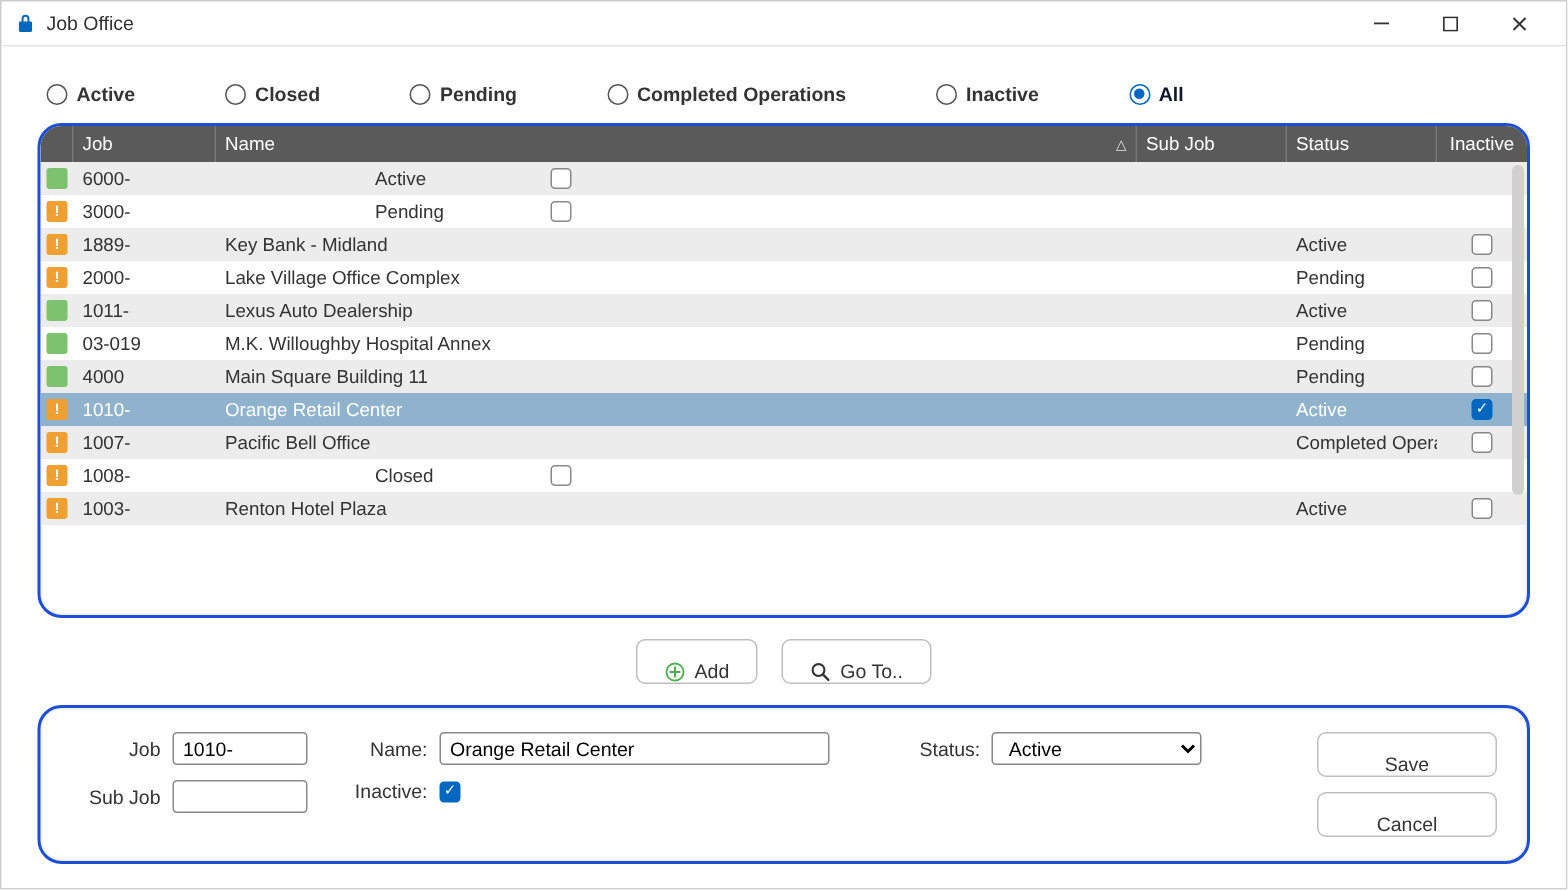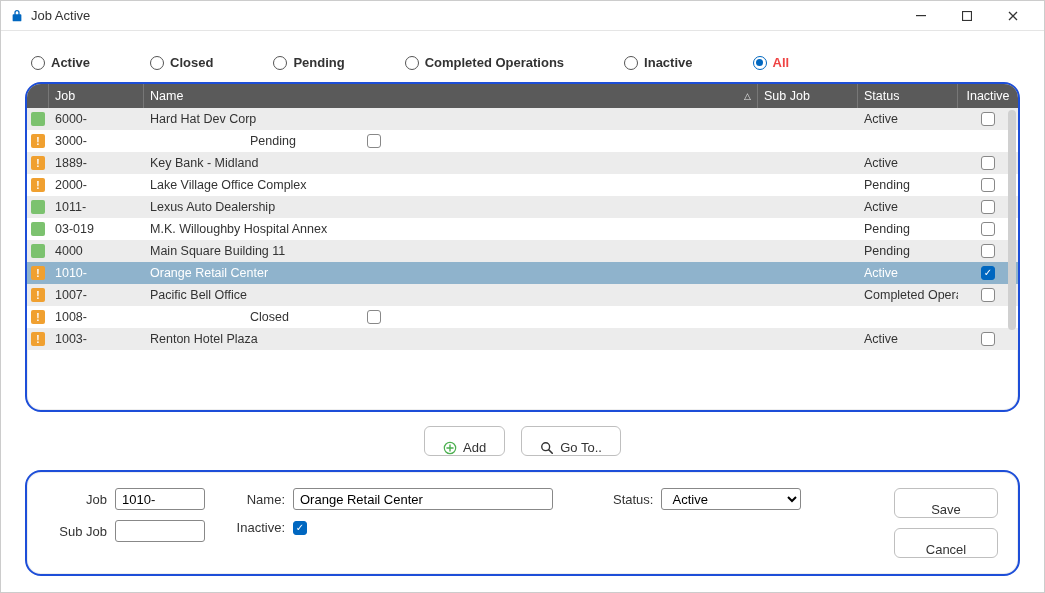--- a/index.html
+++ b/index.html
@@ -9,21 +9,21 @@
   .titlebar .app-icon { width: 16px; height: 16px; margin-right: 6px; display:flex; align-items:center; justify-content:center; }
   .titlebar .title { flex: 1; font-size: 13px; color: #333; }
   .titlebar .win-controls { display: flex; gap: 0; }
   .titlebar .win-btn { width: 46px; height: 30px; display: flex; align-items: center; justify-content: center; cursor: default; }
   .content { flex: 1; padding: 24px 24px 16px 24px; display: flex; flex-direction: column; }
   .filter-row { display: flex; align-items: center; gap: 60px; padding: 0 6px 12px 6px; font-weight: 600; font-size: 13px; }
   .filter-row label { display: flex; align-items: center; gap: 6px; cursor: default; font-weight:700; }
   .radio { width: 14px; height: 14px; border: 1.5px solid #555; border-radius: 50%; display: inline-flex; align-items:center; justify-content:center; background:#fff; }
   .radio.checked::after { content:""; width:7px; height:7px; background:#0067c0; border-radius:50%; }
   .radio.checked { border-color:#0067c0; }
-  .filter-row .sel { color:#ef4444; }
+  .filter-row .sel { color:#0f172a; }
   .panel { border: 2px solid #1d4ed8; border-radius: 16px; background: #fff; box-shadow: inset 0 0 0 1px #eee; }
   .grid-panel { flex: 1; display:flex; flex-direction:column; overflow:hidden; position:relative; }
   .grid-wrap { flex:1; overflow:hidden; border-radius:8px; position:relative; }
   .grid-header { display:flex; background:#5a5a5a; color:#fff; font-size:12.5px; height:24px; align-items:center; }
   .grid-header .col { padding:0 6px; border-right:1px solid #777; height:100%; display:flex; align-items:center; }
   .grid-header .col.last { border-right:none; }
   .grid-body { overflow-y:auto; overflow-x:hidden; height:calc(100% - 24px); }
   .row { display:flex; height:22px; align-items:center; font-size:12.5px; background:#fff; }
   .row.alt { background:#ececec; }
   .row.selected { background:#8fb3cc; color:#fff; }
@@ -47,36 +47,36 @@
   .btn { border:1px solid #bfbfbf; background:#fff; border-radius:6px; height:30px; padding:0 18px; display:flex; align-items:flex-end; gap:6px; font-size:13px; cursor:default; }
   .btn .bi { width:14px; height:14px; display:inline-flex; }
 
   .form-panel { padding:16px 20px; display:flex; gap:20px; align-items:flex-start; }
   .form-col { display:flex; flex-direction:column; gap:10px; }
   .form-line { display:flex; align-items:center; gap:8px; }
   .form-line .lbl { text-align:right; width:60px; font-size:13px; }
   .form-line.wide .lbl { width:60px; }
   input[type=text], select { border:1px solid #888; border-radius:3px; height:22px; padding:0 6px; font-family:inherit; font-size:13px; background:#fff; }
   .right-buttons { margin-left:auto; display:flex; flex-direction:column; gap:10px; }
-  .right-buttons .btn { width:104px; justify-content:center; }
+  .right-buttons .btn { width:120px; justify-content:center; }
   .lbl-inline { font-size:13px; }
   .sort-col { display:flex; align-items:center; width:100%; }
 </style>
 </head>
 <body>
 
 <div class="window">
 
   <div class="titlebar">
     <span class="app-icon">
       <svg viewBox="0 0 16 16" width="14" height="14">
           <path fill="#0067c0" d="M8 1a3 3 0 0 0-3 3v2H4a1 1 0 0 0-1 1v6a1 1 0 0 0 1 1h8a1 1 0 0 0 1-1V7a1 1 0 0 0-1-1h-1V4a3 3 0 0 0-3-3zm0 1.5A1.5 1.5 0 0 1 9.5 4v2h-3V4A1.5 1.5 0 0 1 8 2.5z"></path>
         </svg>
     </span>
-    <span class="title">Job Active</span>
+    <span class="title">Job Office</span>
     <div class="win-controls">
       <div class="win-btn">
           <svg width="10" height="10">
             <rect y="4" width="10" height="1.2" fill="#333"></rect>
           </svg>
         </div>
       <div class="win-btn">
           <svg width="10" height="10">
             <rect x="0.5" y="0.5" width="9" height="9" fill="none" stroke="#333" stroke-width="1.2"></rect>
           </svg>
@@ -132,21 +132,20 @@
           <div class="col col-sub">Sub Job</div>
           <div class="col col-status">Status</div>
           <div class="col col-inactive last">Inactive</div>
         </div>
         <div class="grid-body" id="grid-body">
             <div class="row alt">
               <div class="cell col-icon">
                 <span class="icon-green"></span>
               </div>
               <div class="cell col-job">6000-</div>
-              <div class="cell col-name">Hard Hat Dev Corp</div>
               <div class="cell col-sub"></div>
               <div class="cell col-status">Active</div>
               <div class="cell col-inactive">
                 <span class="chk"></span>
               </div>
             </div>
             <div class="row">
               <div class="cell col-icon">
                 <span class="icon-orange">!</span>
               </div>

